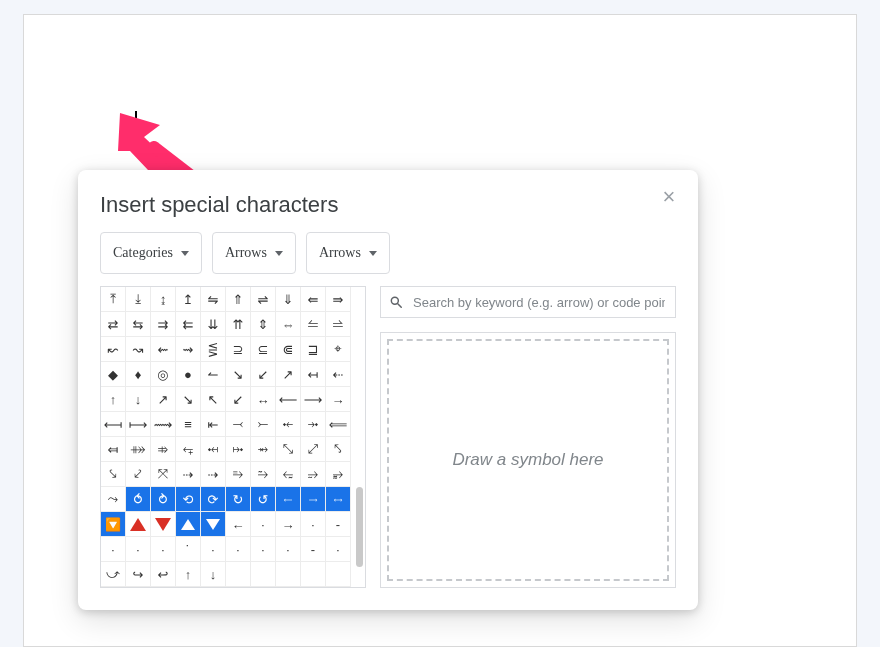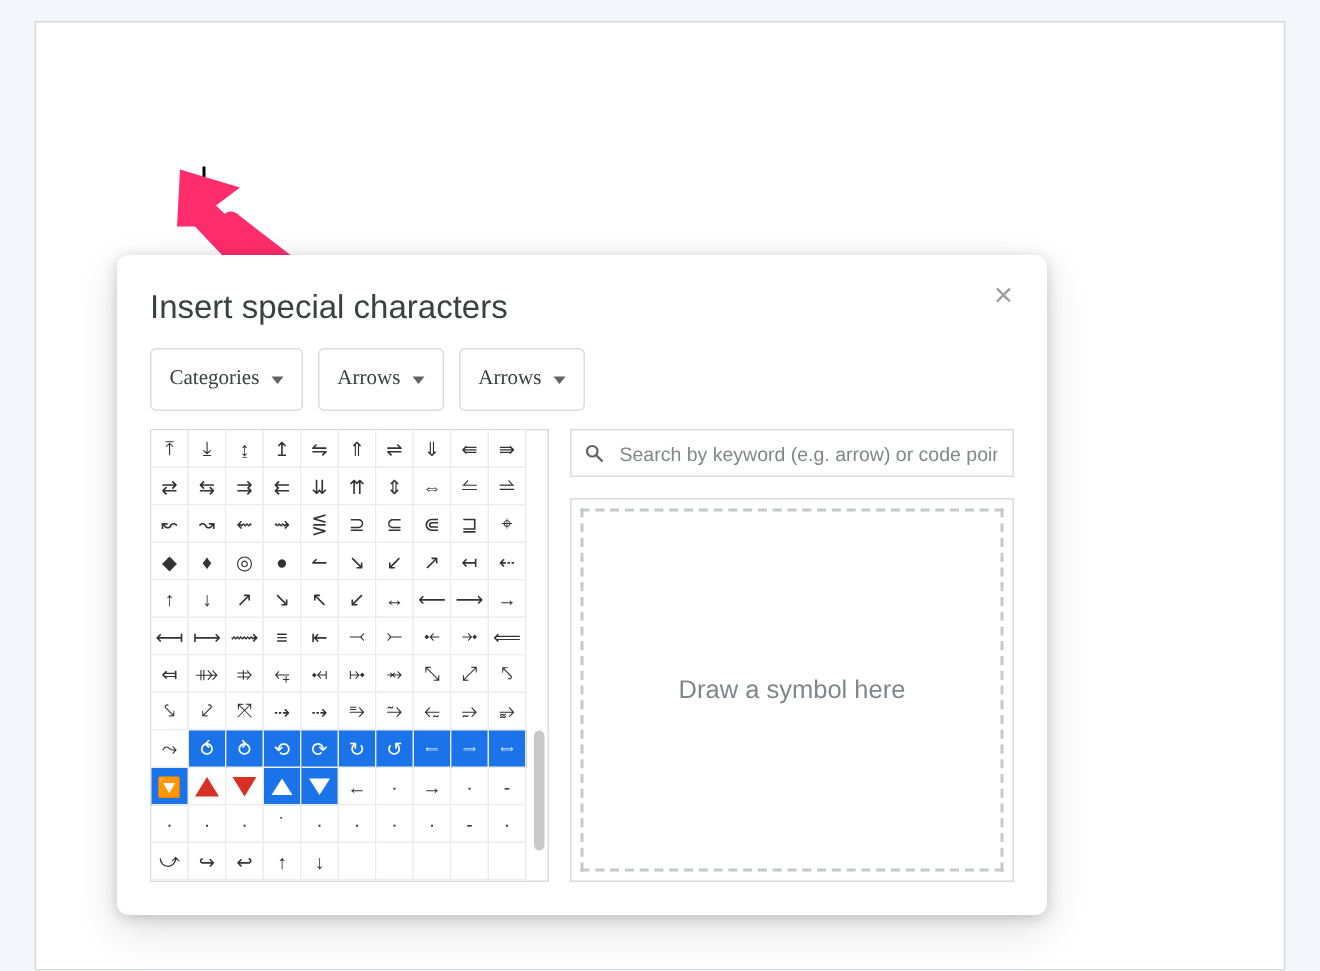--- a/index.html
+++ b/index.html
@@ -182,20 +182,21 @@
   }
   .canvas {
     width: 100%;
     height: 100%;
     border: 2px dashed #c5c8cc;
     display: flex;
     align-items: center;
     justify-content: center;
     color: #80868b;
     font-size: 17px;
+    font-style: italic;
   }
   .tiny { font-size: 6px; }
 </style>
 </head>
 <body>
 
 <div class="doc-page">
   <span class="inserted-glyph">⇐</span>
   <span class="cursor"></span>
 </div>

